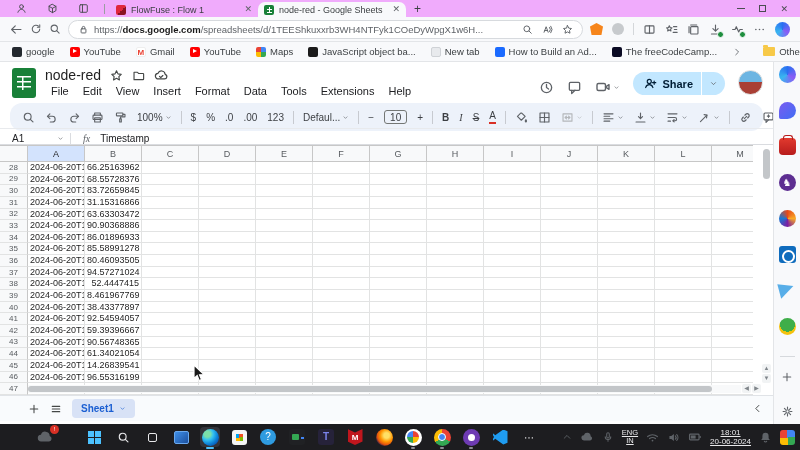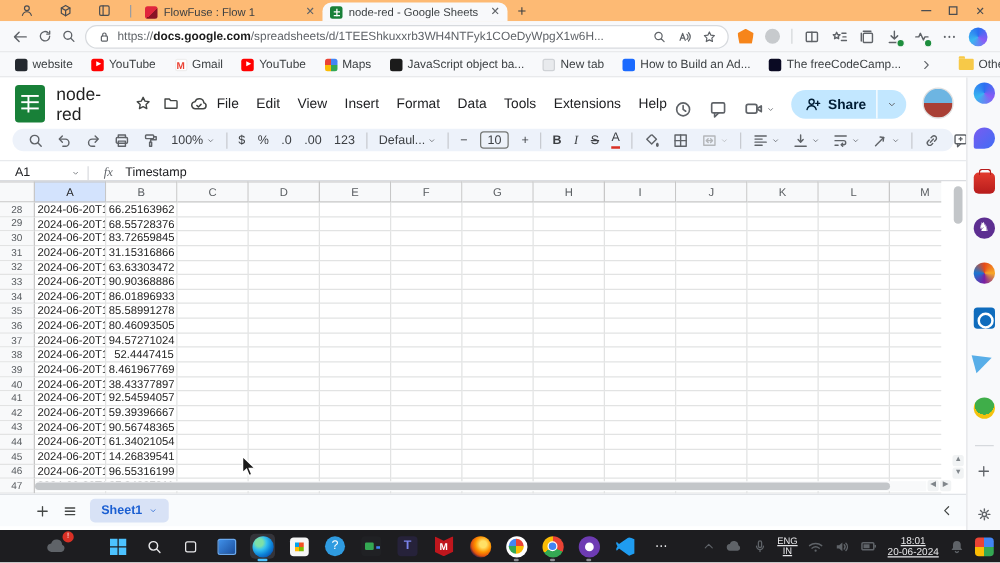--- a/index.html
+++ b/index.html
@@ -2,21 +2,21 @@
 <html><head>
 <meta charset="utf-8">
 <style>
   * { box-sizing: border-box; margin: 0; padding: 0; }
   html,body { width:800px; height:450px; overflow:hidden; }
   body { font-family:"Liberation Sans", sans-serif; background:#fff; position:relative; font-size:10px; color:#202124; }
   .ic { display:inline-flex; align-items:center; justify-content:center; color:#5f6368; }
   .ic svg { display:block; }
 
   
-  .tabbar { height:17px; background:#fdba74; display:flex; align-items:center; padding-left:6px; }
+  .tabbar { height:17px; background:#f0abfc; display:flex; align-items:center; padding-left:6px; }
   .tabbar .ic { margin:0 5px; color:#4a4d51; }
   .tab-divider { width:1px; height:10px; background:#9a9da1; margin:0 5px; }
   .tab { display:flex; align-items:center; gap:5px; width:148px; height:15px; margin-top:2px; padding:0 6px; border-radius:7px 7px 0 0; font-size:9px; color:#3c4043; }
   .tab.active { background:#f8f9fb; }
   .tab .fav { width:10px; height:10px; border-radius:2px; flex:none; }
   .fav-flowfuse { background:linear-gradient(135deg,#e0263c 55%,#8a1224 55%); }
   .fav-sheets { background:#188038; position:relative; }
   .fav-sheets::after { content:""; position:absolute; inset:2px 2.5px; background:
      linear-gradient(#fff,#fff) 0 2px/100% 1px no-repeat,
      linear-gradient(#fff,#fff) 0 5px/100% 1px no-repeat,
@@ -65,37 +65,37 @@
   .sheets-app { width:773px; background:#fff; display:flex; flex-direction:column; position:relative; }
 
   
   .sh-header { height:41px; display:flex; align-items:center; padding:0 10px 0 12px; }
   .sheets-logo { width:24px; height:30px; background:#188038; border-radius:3px; position:relative; margin-right:9px; flex:none; }
   .sheets-logo::after { content:""; position:absolute; inset:8px 5px; background:
       linear-gradient(#fff,#fff) 0 0/100% 1.5px no-repeat,
       linear-gradient(#fff,#fff) 0 5px/100% 1.5px no-repeat,
       linear-gradient(#fff,#fff) 0 10px/100% 1.5px no-repeat,
       linear-gradient(#fff,#fff) 5px 0/1.5px 100% no-repeat; }
-  .sh-titleblock { display:flex; flex-direction:row; gap:1px;align-items:center; }
+  .sh-titleblock { display:flex; flex-direction:column; gap:1px; }
   .sh-titlerow { display:flex; align-items:center; gap:9px; }
   .sh-title { font-size:14px; color:#1f1f1f; }
   .sh-titlerow .ic { color:#444746; }
   .menu-row { display:flex; gap:2px; font-size:11px; color:#202124; }
   .menu-item { padding:1px 6px; border-radius:4px; }
   .sh-right { margin-left:auto; display:flex; align-items:flex-end; gap:13px; }
   .share-btn { display:flex; align-items:center; height:23px; background:#c2e7ff; border-radius:12px; overflow:hidden; }
   .share-main { display:flex; align-items:center; gap:5px; padding:0 8px 0 11px; font-size:11px; font-weight:bold; color:#001d35; }
   .share-main .ic { color:#001d35; }
   .share-sep { width:1px; height:23px; background:#fff; }
   .share-caret { padding:0 7px; color:#001d35; display:flex; }
   .avatar { width:25px; height:25px; border-radius:50%; background:linear-gradient(180deg,#6db5e2 0 50%,#a93f35 50%); border:1px solid #e0e0e0; }
 
   
   .toolbar-wrap { height:25px; padding:0 10px; }
-  .toolbar { height:18px; background:#edf2fa; border-radius:12px; display:flex; align-items:center; padding:0 8px; gap:2px; }
+  .toolbar { height:28px; background:#edf2fa; border-radius:12px; display:flex; align-items:center; padding:0 8px; gap:2px; }
   .tbi { display:flex; align-items:center; gap:2px; padding:0 4px; height:17px; border-radius:3px; font-size:10px; color:#3c3f43; white-space:nowrap; }
   .tbi.disabled { color:#b4b7ba; }
   .tbi.disabled .ic { color:#b4b7ba; }
   .tb-sep { width:1px; height:13px; background:#c7cad0; margin:0 3px; flex:none; }
   .tb-spacer { flex:1; }
   .tb-box { border:1px solid #747775; border-radius:3px; padding:0 5px; height:14px; line-height:13px; background:#fff0; }
   .tb-b { font-weight:bold; }
   .tb-i { font-style:italic; font-family:"Liberation Serif",serif; }
   .tb-s { text-decoration:line-through; }
   .tb-a { border-bottom:2.5px solid #d93025; line-height:10px; height:13px; }
@@ -336,21 +336,21 @@
         </svg>
       </span>
       <span class="copilot"></span>
     </div>
 </div>
 
 <div class="bookmarks">
   <span id="bm-list" style="display:flex;gap:15px;align-items:center;">
       <span class="bm">
         <span class="fv fv-github"></span>
-        <span>website</span>
+        <span>google</span>
       </span>
       <span class="bm">
         <span class="fv fv-youtube"></span>
         <span>YouTube</span>
       </span>
       <span class="bm">
         <span class="fv fv-gmail"></span>
         <span>Gmail</span>
       </span>
       <span class="bm">

